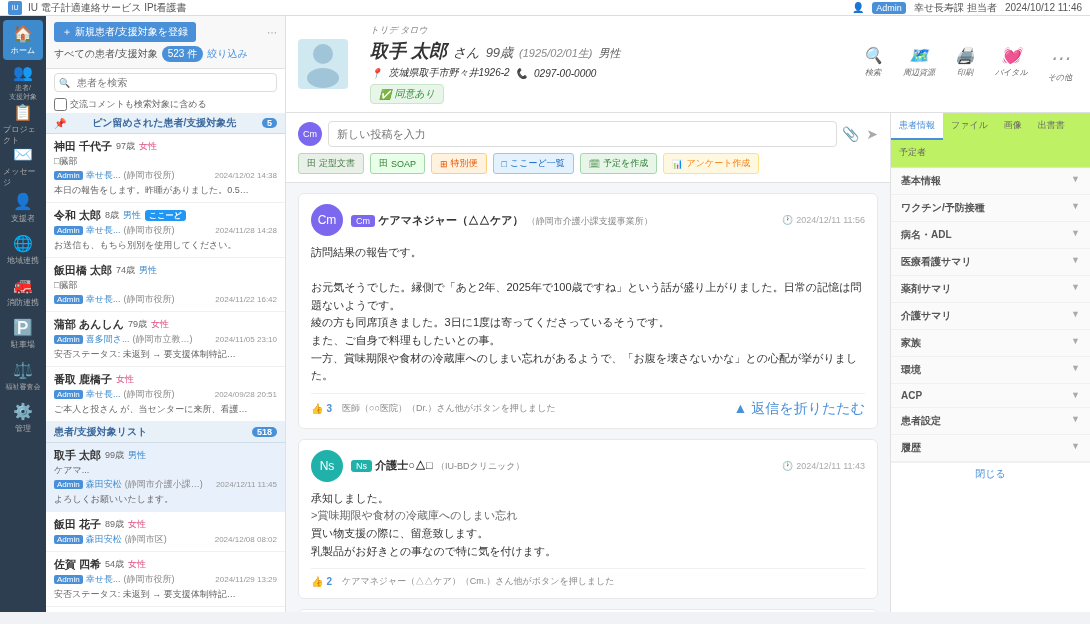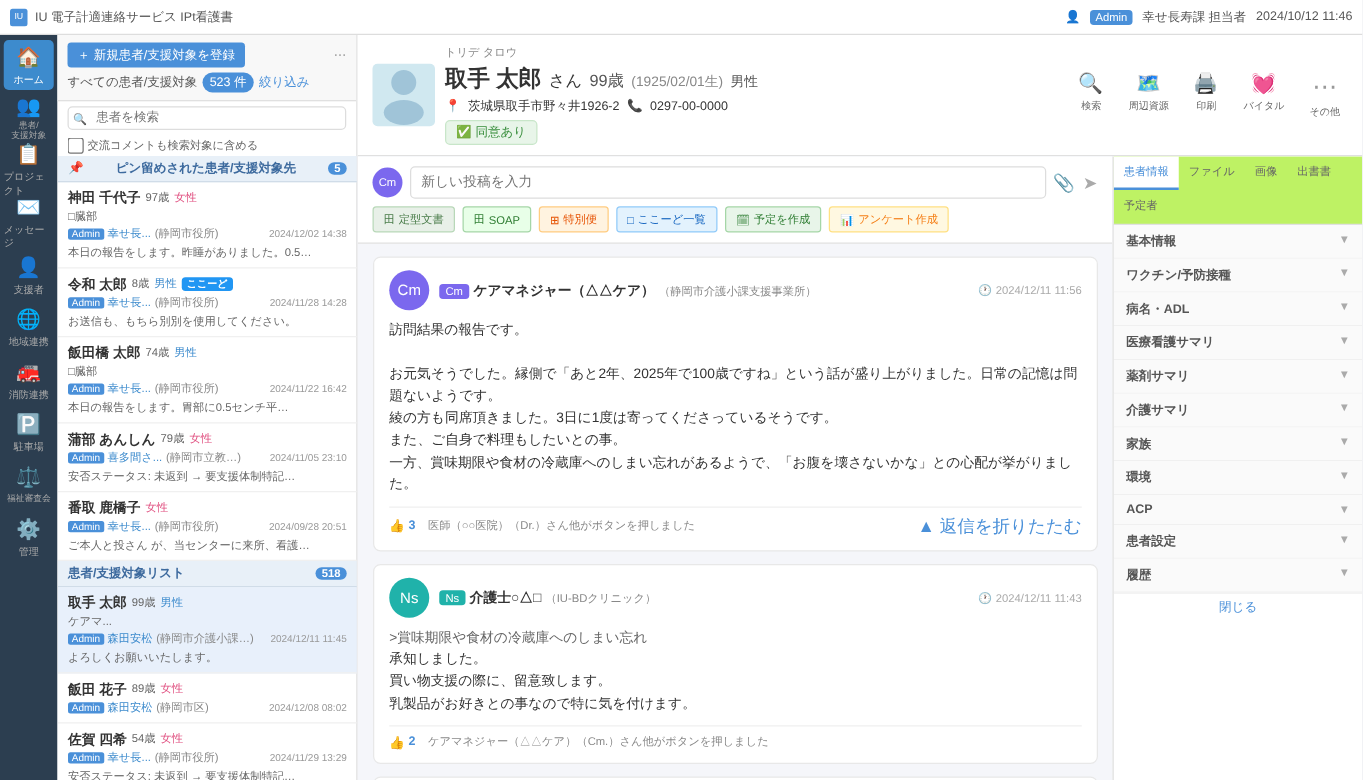--- a/index.html
+++ b/index.html
@@ -1,20 +1,20 @@
 <!DOCTYPE html>
 <html><head>
   <meta charset="utf-8">
   <style>
     * { box-sizing: border-box; margin: 0; padding: 0; }
     body { font-family: 'Meiryo', 'Yu Gothic', sans-serif; font-size: 12px; background: #f0f2f5; color: #333; overflow: hidden; }
 
     
     .top-bar {
-      height: 28px;
+      height: 16px;
       background: #fff;
       border-bottom: 1px solid #ddd;
       display: flex;
       align-items: center;
       justify-content: space-between;
       padding: 0 8px;
       font-size: 10px;
       color: #555;
       gap: 36px;
     }
@@ -191,21 +191,22 @@
       overflow: hidden;
     }
 
     
     .patient-header {
       background: #fff;
       border-bottom: 1px solid #e0e0e0;
       padding: 8px 12px;
       display: flex;
       align-items: center;
-      gap: 8px;
+      gap: 22px;
+      font-style: italic;
     }
     .patient-avatar {
       width: 50px;
       height: 50px;
       border-radius: 4px;
       background: #d0e8f0;
       display: flex;
       align-items: center;
       justify-content: center;
       font-size: 24px;
@@ -540,21 +541,20 @@
         </div>
         <div class="patient-sub">
           <span style="font-size:9px;color:#666">□臓部</span>
         </div>
         <div class="patient-sub">
           <span class="admin-tag">Admin</span>
           <span class="staff-name">幸せ長...</span>
           <span style="color:#888">(静岡市役所)</span>
           <span class="date-text">2024/11/22 16:42</span>
         </div>
-        <div class="patient-desc">本日の報告をします。胃部に0.5センチ平…</div>
       </div>
 
       <div class="patient-item">
         <div class="patient-name-row">
           <span>蒲部 あんしん</span>
           <span class="patient-age">79歳</span>
           <span class="patient-age gender-f">女性</span>
         </div>
         <div class="patient-sub">
           <span class="admin-tag">Admin</span>
@@ -763,22 +763,22 @@
             <div class="post-header">
               <div class="post-avatar avatar-nurse">Ns</div>
               <div>
                 <span class="post-role-tag role-nurse">Ns</span>
                 <span class="post-author"> 介護士○△□</span>
                 <span class="post-org">（IU-BDクリニック）</span>
               </div>
               <span class="post-time">🕐 2024/12/11 11:43</span>
             </div>
             <div class="post-body">
+              <p>承知しました。</p>
               <p style="color:#666">&gt;賞味期限や食材の冷蔵庫へのしまい忘れ</p>
-              <p>承知しました。</p>
               <p>買い物支援の際に、留意致します。</p>
               <p>乳製品がお好きとの事なので特に気を付けます。</p>
             </div>
             <div class="post-footer">
               <span class="like-btn">
                 <span>👍</span>
                 <span class="like-count">2</span>
               </span>
               <span style="color:#888;font-size:9px">ケアマネジャー（△△ケア）（Cm.）さん他がボタンを押しました</span>
             </div>

